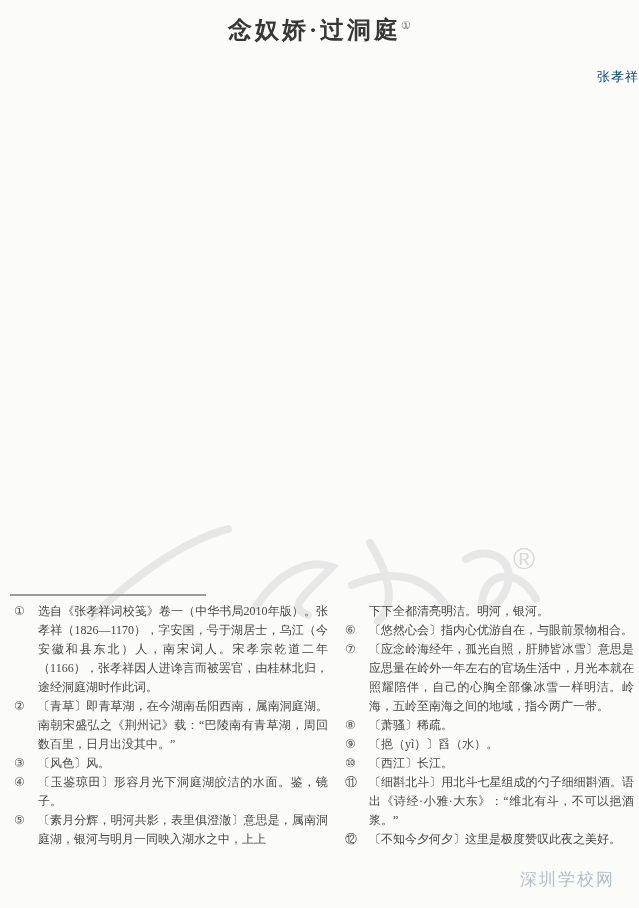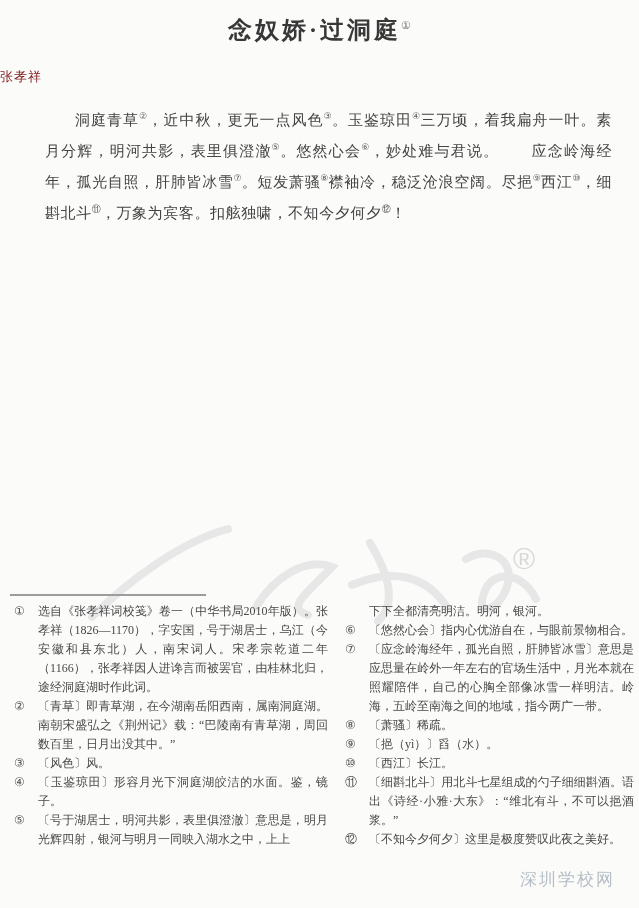--- a/index.html
+++ b/index.html
@@ -9,22 +9,22 @@
     font-family:"Liberation Serif","DejaVu Serif",serif;
     color:#3f3f3f;
   }
   .title{
     position:absolute;top:14px;left:0;right:0;margin:0;
     text-align:center;font-size:24px;font-weight:bold;
     letter-spacing:3px;color:#383838;
   }
   .title sup{font-size:11px;font-weight:normal;color:#6a6a6a;letter-spacing:0;}
   .author{
-    position:absolute;top:68px;left:0;right:0;text-align:left;
-    font-size:13px;color:#7f1d1d;letter-spacing:1px;
+    position:absolute;top:68px;left:0;right:0;text-align:right;
+    font-size:13px;color:#0c4a6e;letter-spacing:1px;
   }
   .poem{
     position:absolute;top:103px;left:45px;width:567px;margin:0;
     font-size:15px;line-height:27px;letter-spacing:0.6px;
     text-align:justify;text-indent:2em;color:#434343;
   }
   .poem sup,.commentary sup{font-size:9px;color:#5a5a5a;letter-spacing:0;}
   .commentary{
     position:absolute;top:236px;left:45px;width:567px;margin:0;
     font-size:14.5px;line-height:23px;letter-spacing:0.8px;
@@ -55,21 +55,20 @@
 </style>
 </head>
 <body>
 
 <div class="page">
 
   <h1 class="title"><span>念奴娇·过洞庭</span><sup>①</sup></h1>
 
   <div class="author">张孝祥</div>
 
-  <p class="poem">洞庭青草<sup>②</sup>，近中秋，更无一点风色<sup>③</sup>。玉鉴琼田<sup>④</sup>三万顷，着我扁舟一叶。素月分辉，明河共影，表里俱澄澈<sup>⑤</sup>。悠然心会<sup>⑥</sup>，妙处难与君说。　　应念岭海经年，孤光自照，肝肺皆冰雪<sup>⑦</sup>。短发萧骚<sup>⑧</sup>襟袖冷，稳泛沧浪空阔。尽挹<sup>⑨</sup>西江<sup>⑩</sup>，细斟北斗<sup>⑪</sup>，万象为宾客。扣舷独啸，不知今夕何夕<sup>⑫</sup>！</p>
 
 
   <svg class="wm-svg" width="475" height="118" viewBox="0 0 475 118">
     <g fill="none" stroke="#e4e4e4" stroke-width="8" stroke-linecap="round">
       <path d="M22 102 C 58 66, 112 26, 158 14"></path>
       <path d="M186 92 C 204 62, 236 42, 262 52 C 240 76, 214 92, 238 100"></path>
       <path d="M300 28 C 318 58, 328 88, 308 106"></path>
       <path d="M282 70 C 320 54, 356 58, 378 94"></path>
       <path d="M396 44 C 418 30, 444 44, 438 68 C 432 94, 404 106, 414 78 C 422 54, 452 56, 466 84"></path>
     </g>
@@ -91,21 +90,21 @@
         <div class="fn-item">
           <span class="fn-num">③</span>
           <span class="fn-text">〔风色〕风。</span>
         </div>
         <div class="fn-item">
           <span class="fn-num">④</span>
           <span class="fn-text">〔玉鉴琼田〕形容月光下洞庭湖皎洁的水面。鉴，镜子。</span>
         </div>
         <div class="fn-item">
           <span class="fn-num">⑤</span>
-          <span class="fn-text">〔号于湖居士，明河共影，表里俱澄澈〕意思是，明月光辉四射，银河与明月一同映入湖水之中，上上</span>
+          <span class="fn-text">〔素月分辉，明河共影，表里俱澄澈〕意思是，属南洞庭湖，银河与明月一同映入湖水之中，上上</span>
         </div>
       </div>
     <div class="fn-col fn-col-right">
         <div class="fn-item">
           <span class="fn-num"></span>
           <span class="fn-text">下下全都清亮明洁。明河，银河。</span>
         </div>
         <div class="fn-item">
           <span class="fn-num">⑥</span>
           <span class="fn-text">〔悠然心会〕指内心优游自在，与眼前景物相合。</span>

